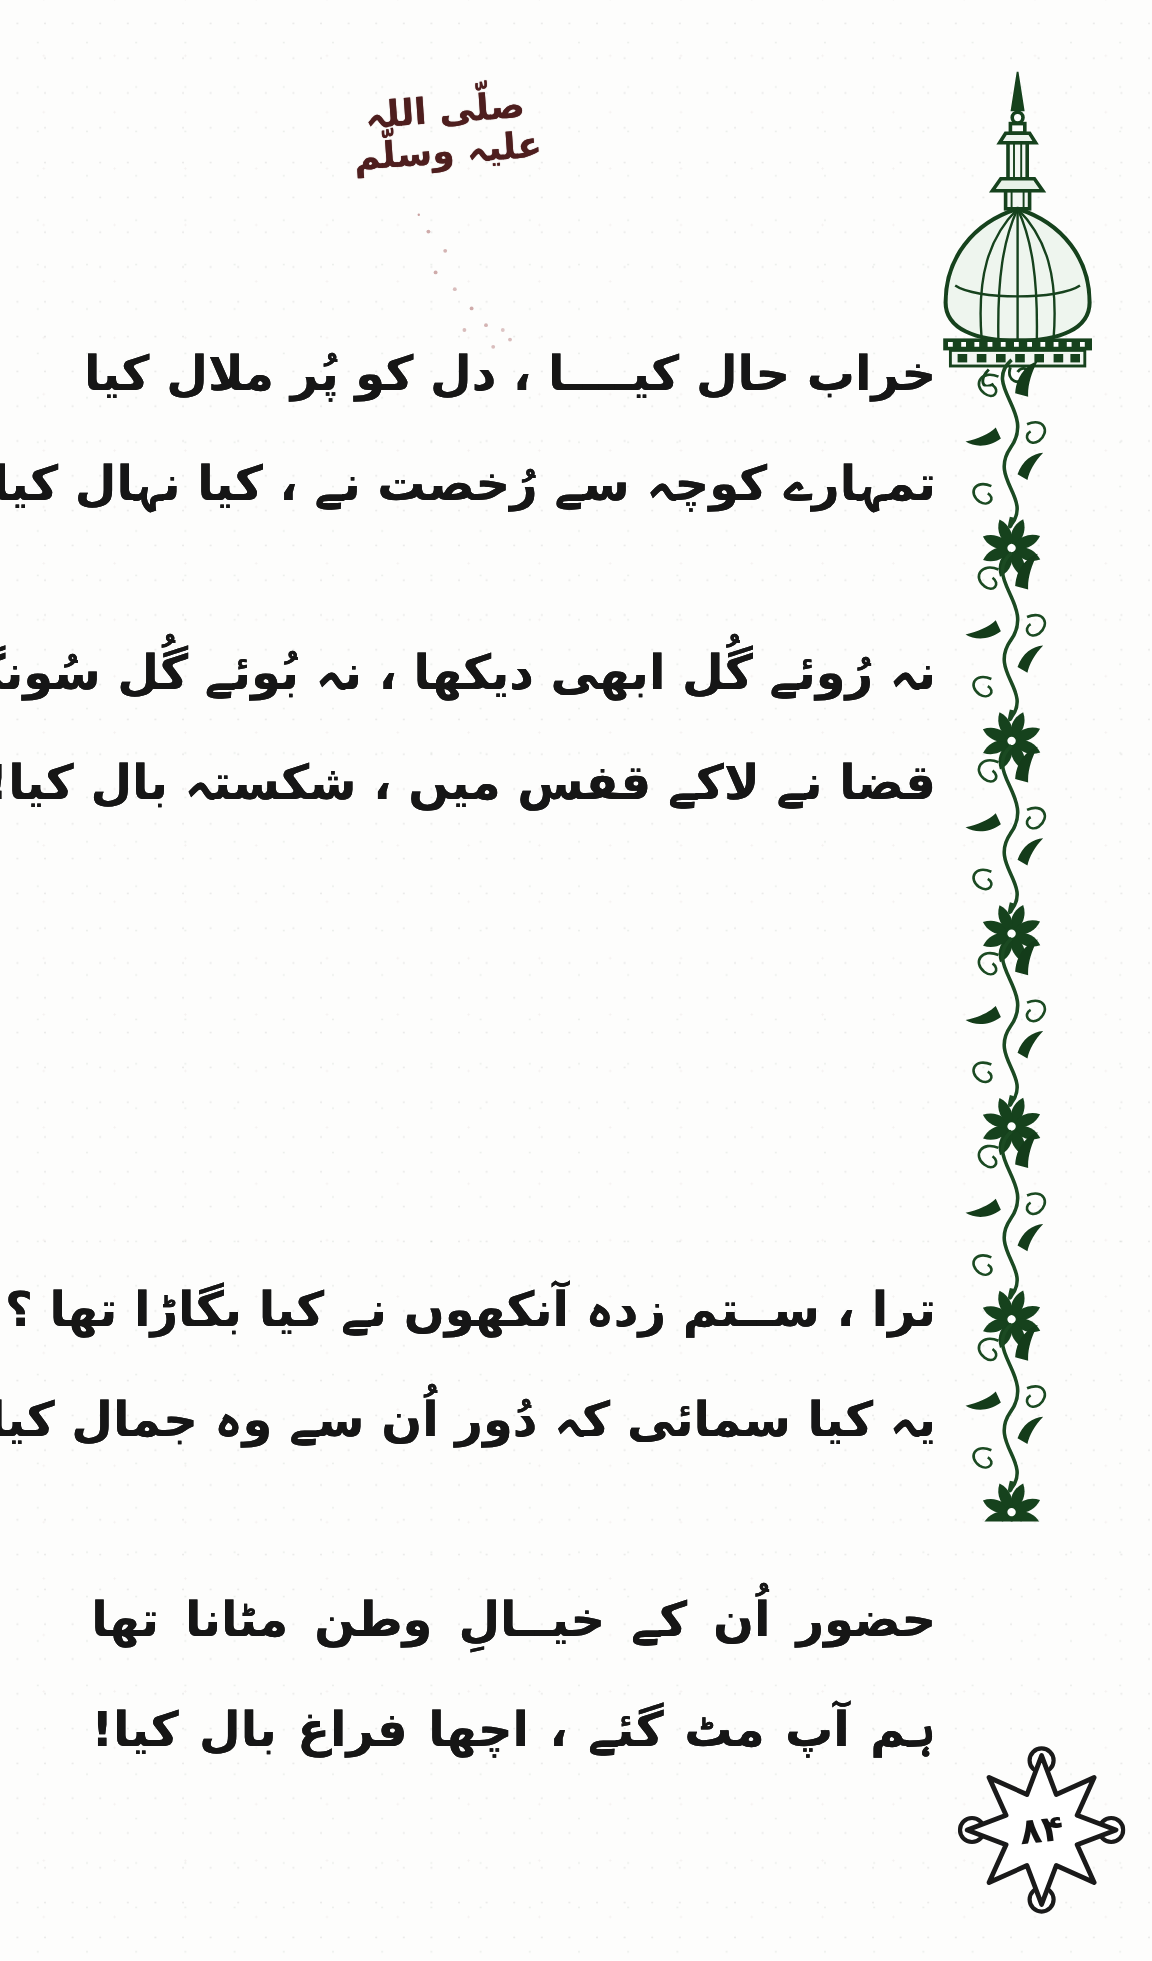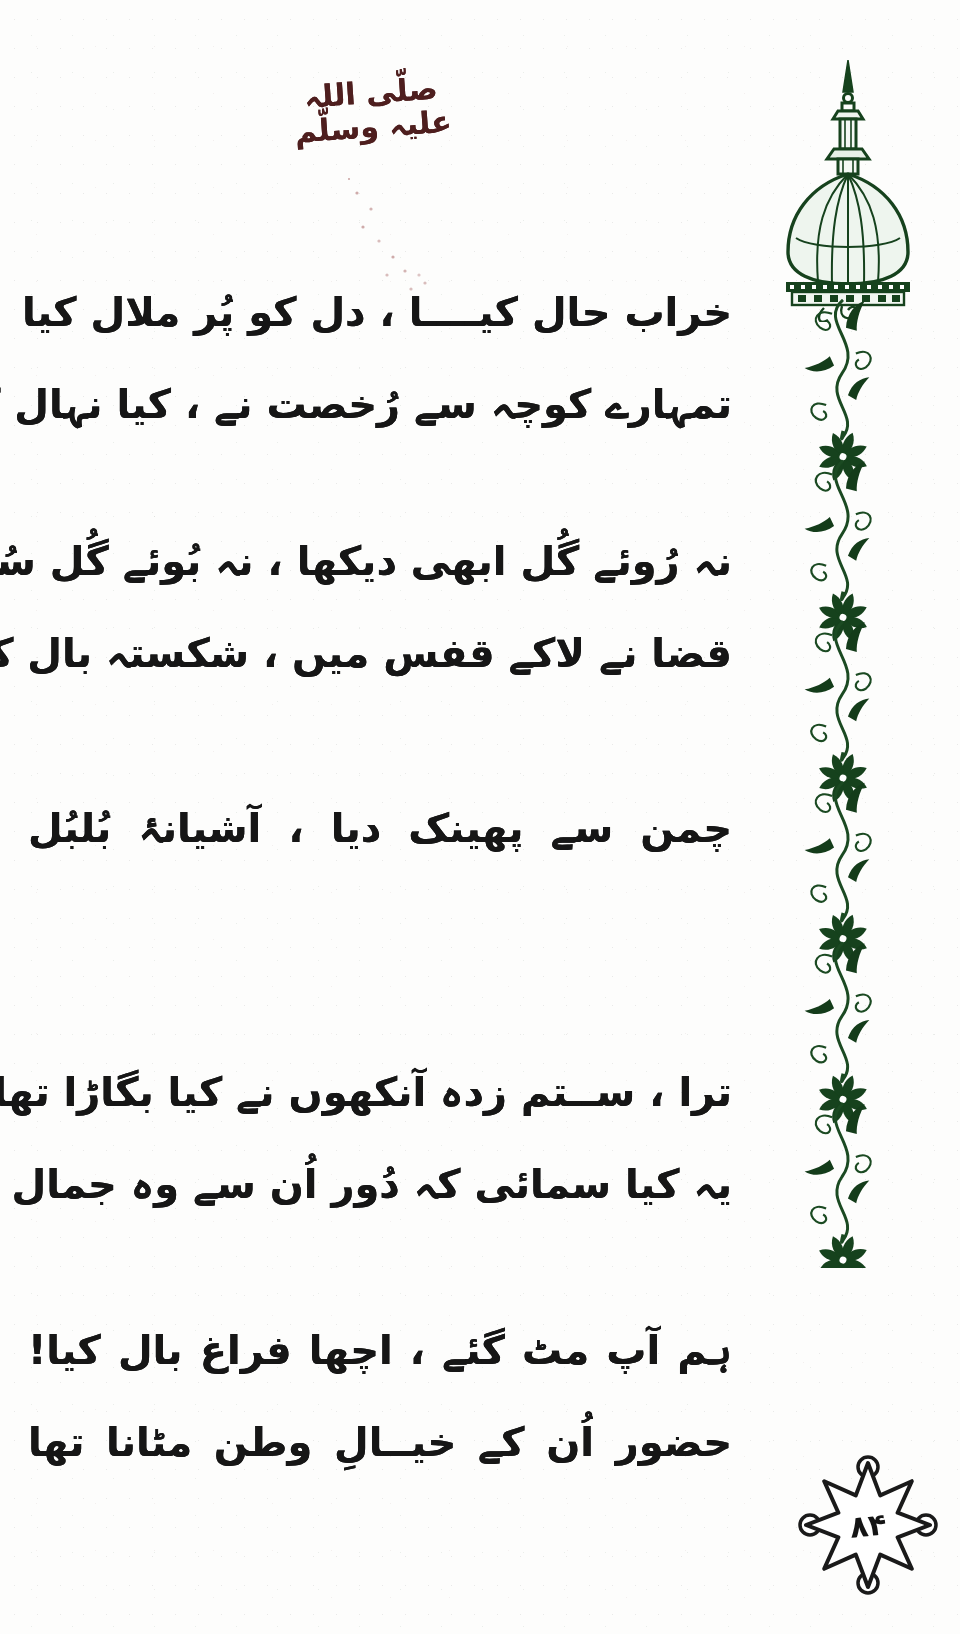--- a/index.html
+++ b/index.html
@@ -38,21 +38,21 @@
       14px 48px 0 0.6px rgba(150,70,70,.45),
       30px 62px 0 0.6px rgba(150,70,70,.35),
       44px 78px 0 0.6px rgba(150,70,70,.45),
       38px 96px 0 0.6px rgba(150,70,70,.35),
       56px 92px 0 0.6px rgba(150,70,70,.4),
       62px 110px 0 0.6px rgba(150,70,70,.35),
       70px 96px 0 0.6px rgba(150,70,70,.3),
       76px 104px 0 0.6px rgba(150,70,70,.35);
   }
   
-  .poem{position:absolute;inset:0;}
+  .poem{position:absolute;inset:0;margin-left:48px;}
   .couplet{position:absolute;left:28px;width:704px;}
   .misra{
     direction:rtl;
     text-align:justify;
     text-align-last:justify;
     line-height:92px;height:92px;
     font-size:40px;font-weight:700;
     color:#161616;
     text-shadow:0 0 0.5px #161616;
     white-space:nowrap;
@@ -155,29 +155,28 @@
   <div class="poem">
     <div class="couplet c1">
       <div class="misra">خراب حال کیــــا ، دل کو پُر ملال کیا</div>
       <div class="misra">تمہارے کوچہ سے رُخصت نے ، کیا نہال کیا!</div>
     </div>
     <div class="couplet c2">
       <div class="misra">نہ رُوئے گُل ابھی دیکھا ، نہ بُوئے گُل سُونگھی</div>
       <div class="misra">قضا نے لاکے قفس میں ، شکستہ بال کیا!</div>
     </div>
     <div class="couplet c3">
-      <div class="misra">چمن سے پھینک دیا ، آشیانۂ بُلبُل</div>
     </div>
     <div class="couplet c4">
       <div class="misra">ترا ، ســتم زدہ آنکھوں نے کیا بگاڑا تھا ؟</div>
       <div class="misra">یہ کیا سمائی کہ دُور اُن سے وہ جمال کیا ؟</div>
     </div>
     <div class="couplet c5">
+      <div class="misra">حضور اُن کے خیــالِ وطن مٹانا تھا</div>
       <div class="misra">ہم آپ مٹ گئے ، اچھا فراغ بال کیا!</div>
-      <div class="misra">حضور اُن کے خیــالِ وطن مٹانا تھا</div>
     </div>
   </div>
 
   <div class="medallion">
     <svg viewBox="0 0 140 140" aria-hidden="true">
       <g stroke="#1a1a1a" stroke-width="3.5" fill="#ffffff">
         <circle cx="70" cy="12" r="10"></circle>
         <circle cx="128" cy="70" r="10"></circle>
         <circle cx="70" cy="128" r="10"></circle>
         <circle cx="12" cy="70" r="10"></circle>

